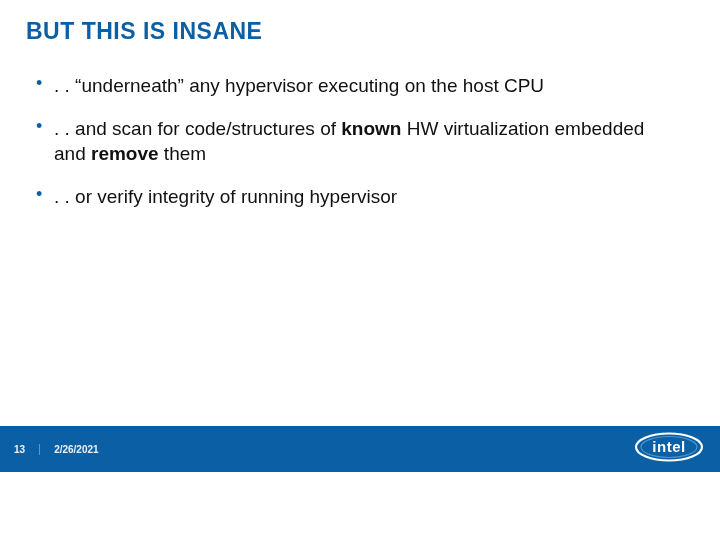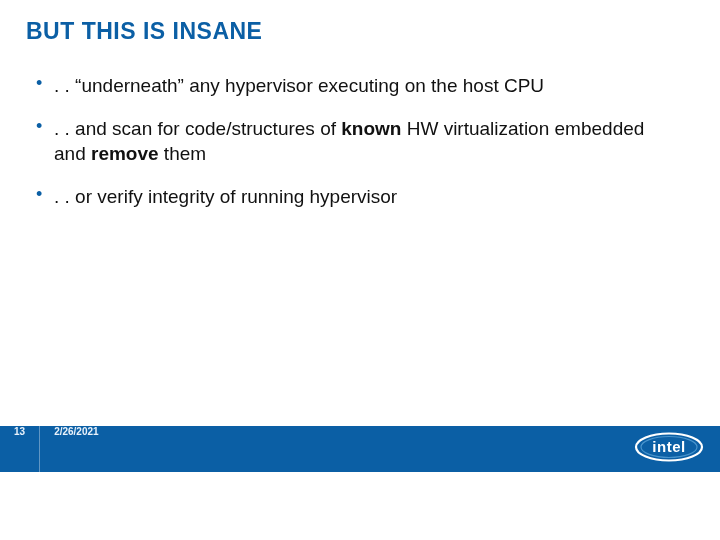--- a/index.html
+++ b/index.html
@@ -37,20 +37,21 @@
     top: 1px;
     color: #0b5fa5;
     font-size: 18px;
     line-height: 1;
   }
   .bold { font-weight: 700; }
   .footer {
     height: 46px;
     background: #0b5fa5;
     display: flex;
+    align-items: center;
     padding: 0 14px;
     position: relative;
   }
   .footer .page {
     color: #e9f2fb;
     font-size: 10px;
     font-weight: 700;
     padding-right: 14px;
     border-right: 1px solid rgba(255,255,255,0.35);
     font-family: Verdana, Arial, sans-serif;

